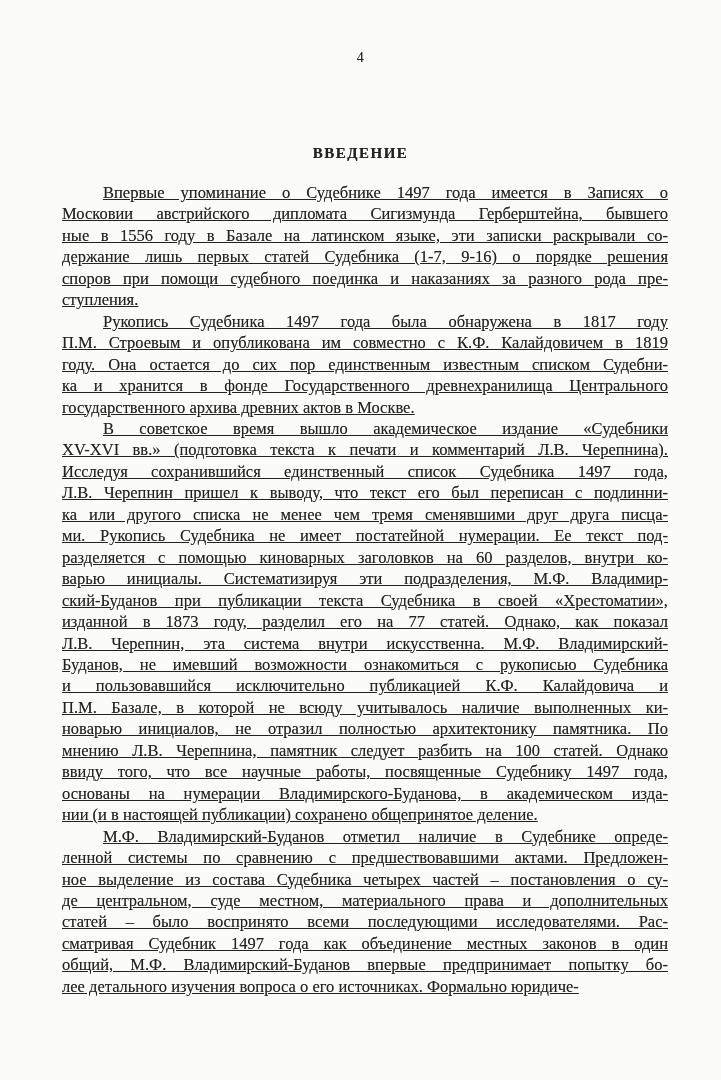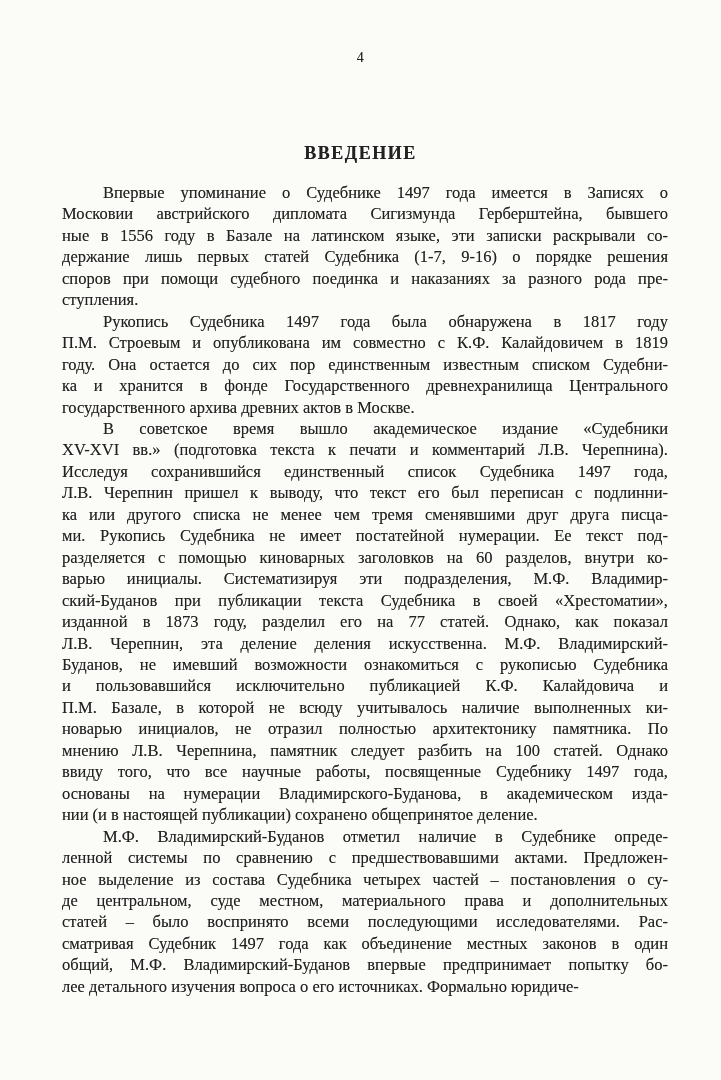--- a/index.html
+++ b/index.html
@@ -20,32 +20,33 @@
   .page-number {
     padding-top: 50px;
     text-align: center;
     font-size: 14px;
     letter-spacing: 0.5px;
     text-shadow: 0 0 0.5px rgba(30,30,30,0.5);
   }
   .heading {
     margin: 76px 0 0 0;
     text-align: center;
-    font-size: 18px;
+    font-size: 15px;
     font-weight: bold;
     letter-spacing: 1.5px;
     line-height: 22px;
     text-shadow: 0 0 0.6px rgba(30,30,30,0.6);
   }
   .body-text {
     margin: 18px 0 0 62px;
     width: 606px;
     font-size: 16.5px;
     line-height: 21.45px;
     text-shadow: 0 0 0.5px rgba(30,30,30,0.45);
+    text-decoration: underline;
   }
   .paragraph {
     margin: 0;
   }
   .line {
     text-align: justify;
     text-align-last: justify;
   }
   .line.first {
     text-indent: 41px;
@@ -80,21 +81,21 @@
         <div class="line first">В советское время вышло академическое издание «Судебники</div>
         <div class="line">XV-XVI вв.» (подготовка текста к печати и комментарий Л.В. Черепнина).</div>
         <div class="line">Исследуя сохранившийся единственный список Судебника 1497 года,</div>
         <div class="line">Л.В. Черепнин пришел к выводу, что текст его был переписан с подлинни-</div>
         <div class="line">ка или другого списка не менее чем тремя сменявшими друг друга писца-</div>
         <div class="line">ми. Рукопись Судебника не имеет постатейной нумерации. Ее текст под-</div>
         <div class="line">разделяется с помощью киноварных заголовков на 60 разделов, внутри ко-</div>
         <div class="line">варью инициалы. Систематизируя эти подразделения, М.Ф. Владимир-</div>
         <div class="line">ский-Буданов при публикации текста Судебника в своей «Хрестоматии»,</div>
         <div class="line">изданной в 1873 году, разделил его на 77 статей. Однако, как показал</div>
-        <div class="line">Л.В. Черепнин, эта деление деления искусственна. М.Ф. Владимирский-</div>
+        <div class="line">Л.В. Черепнин, эта система внутри искусственна. М.Ф. Владимирский-</div>
         <div class="line">Буданов, не имевший возможности ознакомиться с рукописью Судебника</div>
         <div class="line">и пользовавшийся исключительно публикацией К.Ф. Калайдовича и</div>
         <div class="line">П.М. Базале, в которой не всюду учитывалось наличие выполненных ки-</div>
         <div class="line">новарью инициалов, не отразил полностью архитектонику памятника. По</div>
         <div class="line">мнению Л.В. Черепнина, памятник следует разбить на 100 статей. Однако</div>
         <div class="line">ввиду того, что все научные работы, посвященные Судебнику 1497 года,</div>
         <div class="line">основаны на нумерации Владимирского-Буданова, в академическом изда-</div>
         <div class="line last">нии (и в настоящей публикации) сохранено общепринятое деление.</div>
       </div>
       <div class="paragraph">

